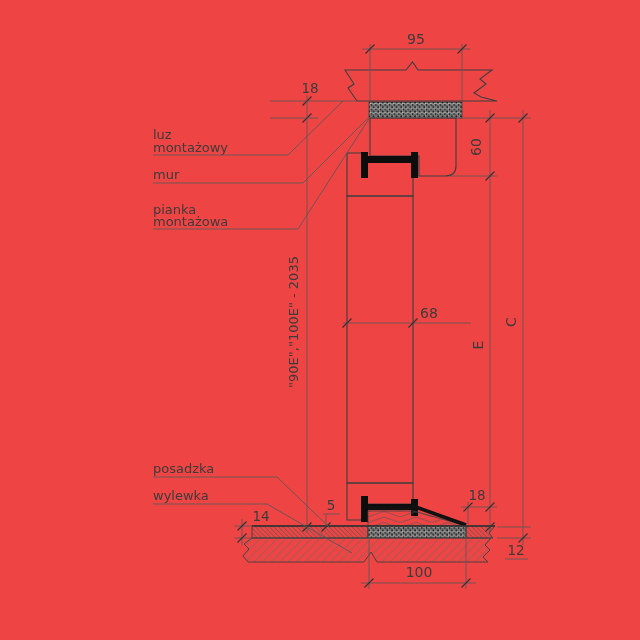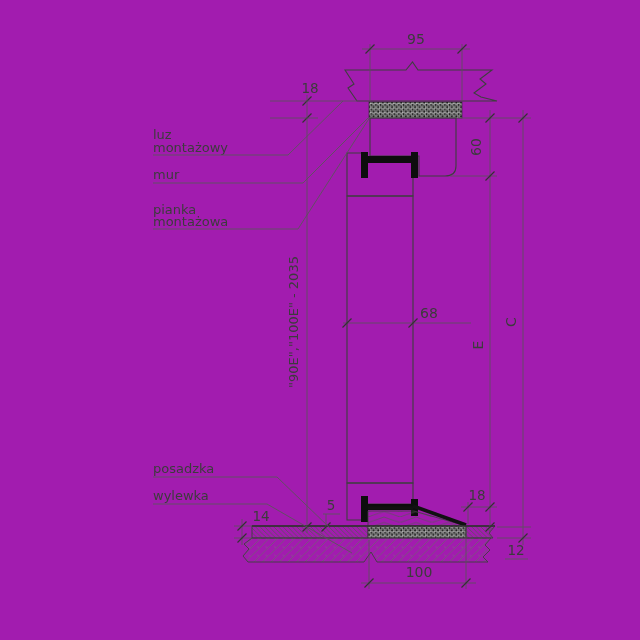--- a/index.html
+++ b/index.html
@@ -1,17 +1,17 @@
 <!DOCTYPE html>
 <html><head>
 <meta charset="utf-8">
 <style>
   html,body{margin:0;padding:0;background:#ffffff;}
   #stage{
-    width:640px;height:640px;position:relative;background:#a21caf;
+    width:640px;height:640px;position:relative;background:#ef4444;
     font-family:"DejaVu Sans","Liberation Sans",sans-serif;
   }
   svg{display:block}
   text{fill:#3c3c3c;font-family:"DejaVu Sans","Liberation Sans",sans-serif;}
   .callout{font-size:13px;}
   .dimnum{font-size:13.5px;}
   .dimnum-big{font-size:14px;}
   .vertdim{font-size:13px;}
   .outline{stroke:#3f3f3f;stroke-width:1.1;fill:none;}
   .dim{stroke:#575757;stroke-width:.8;fill:none;}

